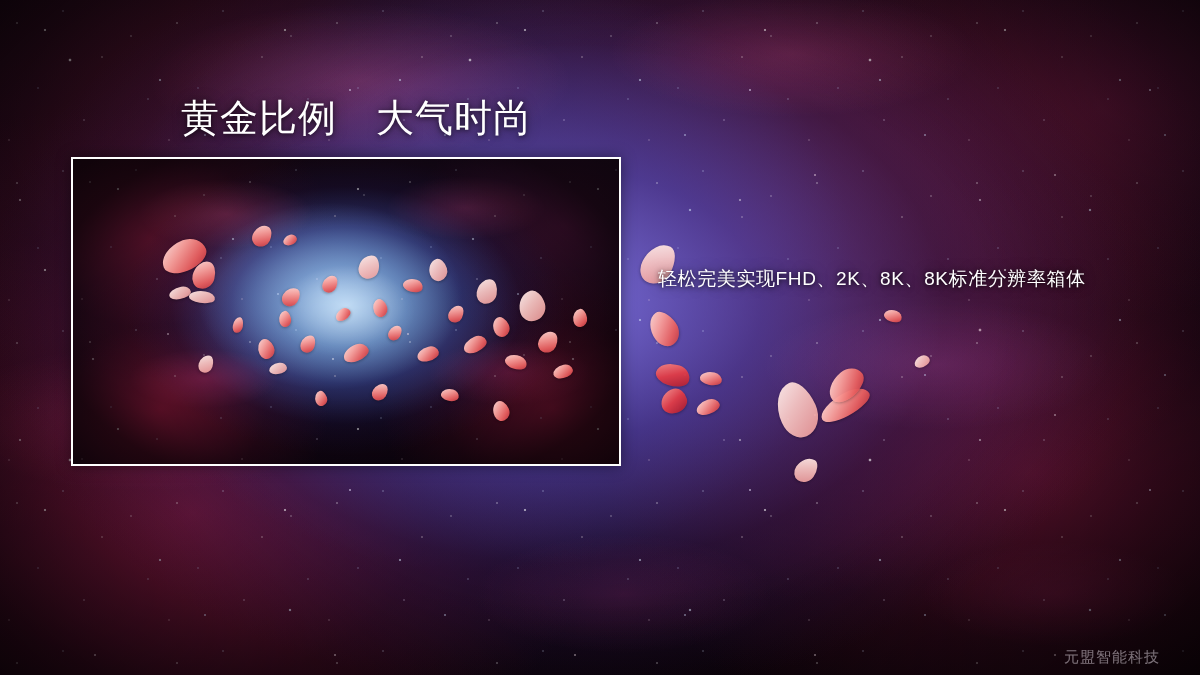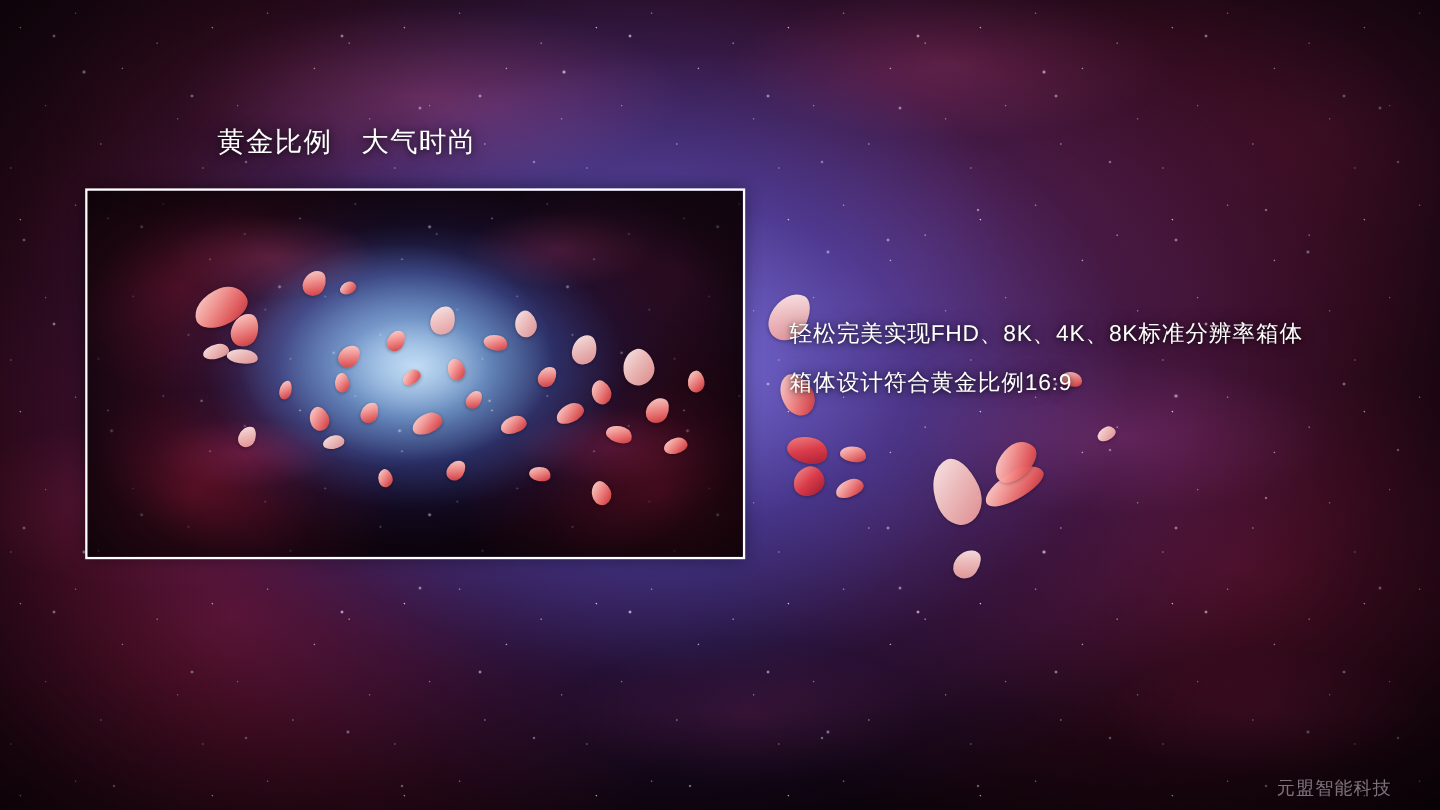--- a/index.html
+++ b/index.html
@@ -107,21 +107,21 @@
   .petal.pale{
     background:linear-gradient(145deg, rgba(255,240,238,.96) 0%, rgba(250,200,196,.92) 45%, rgba(238,150,148,.90) 100%);
   }
   .petal.deep{
     background:linear-gradient(150deg, rgba(250,150,145,.95) 0%, rgba(225,60,70,.95) 50%, rgba(165,25,45,.94) 100%);
   }
 
   
   #title{
     position:absolute;left:181px;top:101px;
-    font-size:23px;line-height:34px;color:#ffffff;letter-spacing:1px;
+    font-size:38px;line-height:34px;color:#ffffff;letter-spacing:1px;
     text-shadow:0 1px 5px rgba(0,0,0,.65), 0 0 14px rgba(0,0,0,.45);
     white-space:pre;
   }
   #body{position:absolute;left:658px;top:258px;}
   .bline{
     font-size:19px;line-height:41px;color:#ffffff;letter-spacing:.6px;
     text-shadow:0 1px 4px rgba(0,0,0,.70), 0 0 12px rgba(0,0,0,.50);
     white-space:pre;
   }
   #watermark{
@@ -198,18 +198,17 @@
       <div class="petal" style="left:368px;top:230px;width:18px;height:12px;transform:rotate(14deg);"></div>
       <div class="petal" style="left:420px;top:242px;width:16px;height:20px;transform:rotate(-26deg);"></div>
       <div class="petal pale" style="left:126px;top:196px;width:14px;height:18px;transform:rotate(18deg);"></div>
       <div class="petal" style="left:500px;top:150px;width:14px;height:18px;transform:rotate(-10deg);"></div>
     </div>
   </div>
 
   <div id="title">黄金比例　大气时尚</div>
 
   <div id="body">
-    <div class="bline">轻松完美实现FHD、8K、4K、8K标准分辨率箱体</div>
-    <div class="bline">箱体设计符合黄金比例16:9</div>
+    <div class="bline">轻松完美实现FHD、2K、8K、8K标准分辨率箱体</div>
   </div>
 
   <div id="watermark">元盟智能科技</div>
 </div>
 
 </body></html>

